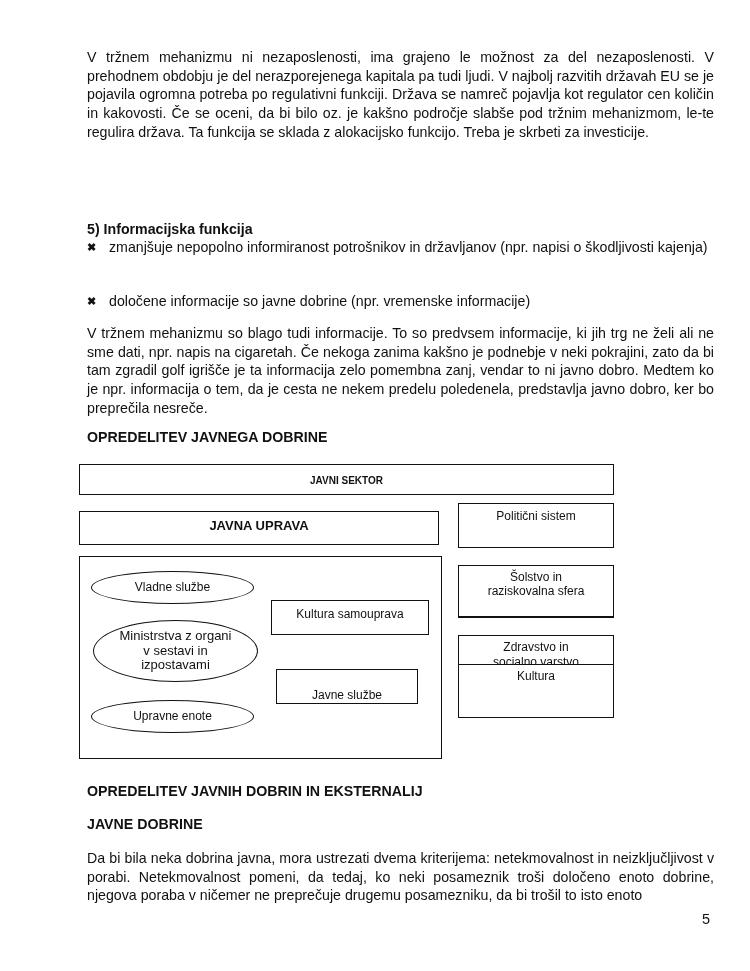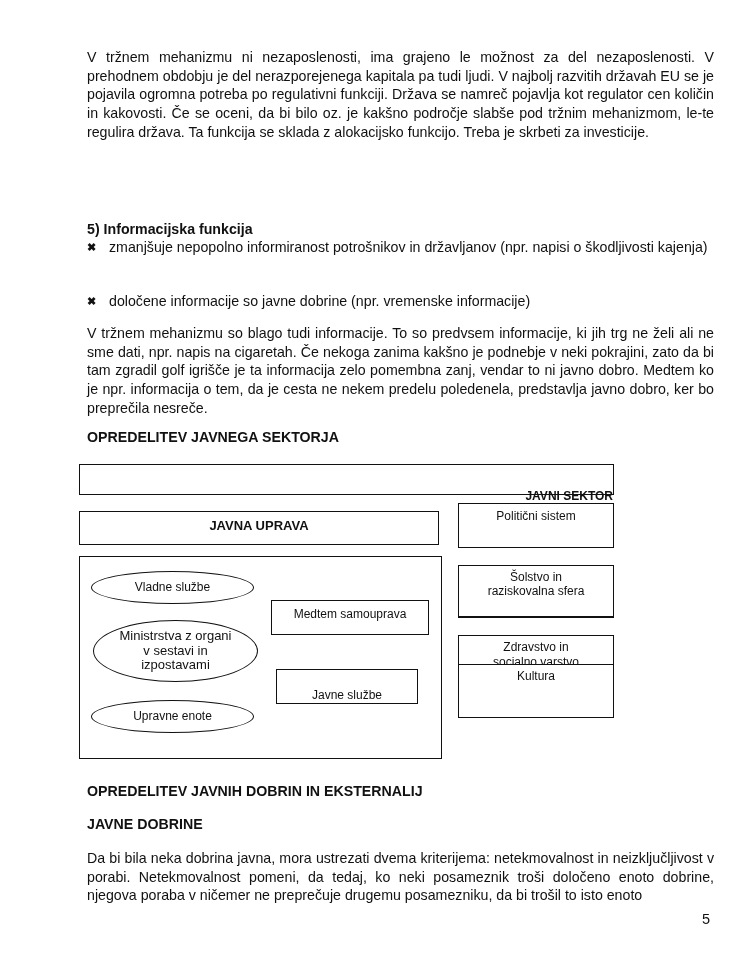--- a/index.html
+++ b/index.html
@@ -30,25 +30,25 @@
   <span class="bullet-icon">✖</span>
   <span class="bullet-text">zmanjšuje nepopolno informiranost potrošnikov in državljanov (npr. napisi o škodljivosti kajenja)</span>
 </div>
 <div class="bullet-row" style="top:292px;">
   <span class="bullet-icon">✖</span>
   <span class="bullet-text">določene informacije so javne dobrine (npr. vremenske informacije)</span>
 </div>
 
 <p class="para" style="top:324px;">V tržnem mehanizmu so blago tudi informacije. To so predvsem informacije, ki jih trg ne želi ali ne sme dati, npr. napis na cigaretah. Če nekoga zanima kakšno je podnebje v neki pokrajini, zato da bi tam zgradil golf igrišče je ta informacija zelo pomembna zanj, vendar to ni javno dobro. Medtem ko je npr. informacija o tem, da je cesta ne nekem predelu poledenela, predstavlja javno dobro, ker bo preprečila nesreče.</p>
 
-<h3 class="heading" style="top:428px;">OPREDELITEV JAVNEGA SEKTORJA</h3>
+<h3 class="heading" style="top:428px;">OPREDELITEV JAVNEGA DOBRINE</h3>
 
 <div>
   <div class="box" style="left:79px; top:464px; width:535px; height:31px;">
-    <span class="box-title" style="top:24px; font-size:12px;text-align:right;">JAVNI SEKTOR</span>
+    <span class="box-title" style="top:10px; font-size:10px;">JAVNI SEKTOR</span>
   </div>
 
   <div class="box" style="left:79px; top:511px; width:360px; height:34px;">
     <span class="box-title" style="top:6px; font-size:13px;">JAVNA UPRAVA</span>
   </div>
 
   <div class="box" style="left:79px; top:556px; width:363px; height:203px;"></div>
 
   <div class="ellipse" style="left:91px; top:571px; width:163px; height:33px;">
     <div>
@@ -62,21 +62,21 @@
       <span>izpostavami</span>
     </div>
   </div>
   <div class="ellipse" style="left:91px; top:700px; width:163px; height:33px;">
     <div>
         <span>Upravne enote</span>
       </div>
   </div>
 
   <div class="box" style="left:271px; top:600px; width:158px; height:35px;">
-    <span class="box-label" style="top:6px;">Medtem samouprava</span>
+    <span class="box-label" style="top:6px;">Kultura samouprava</span>
   </div>
   <div class="box" style="left:276px; top:669px; width:142px; height:35px;">
     <span class="box-label" style="top:5px;margin-top:13px;">Javne službe</span>
   </div>
 
   <div class="box" style="left:458px; top:503px; width:156px; height:45px;">
     <span class="box-label" style="top:5px;">Politični sistem</span>
   </div>
   <div class="box" style="left:458px; top:565px; width:156px; height:53px; border-bottom-width:2px;">
     <span class="box-label" style="top:4px;">Šolstvo in</span>

